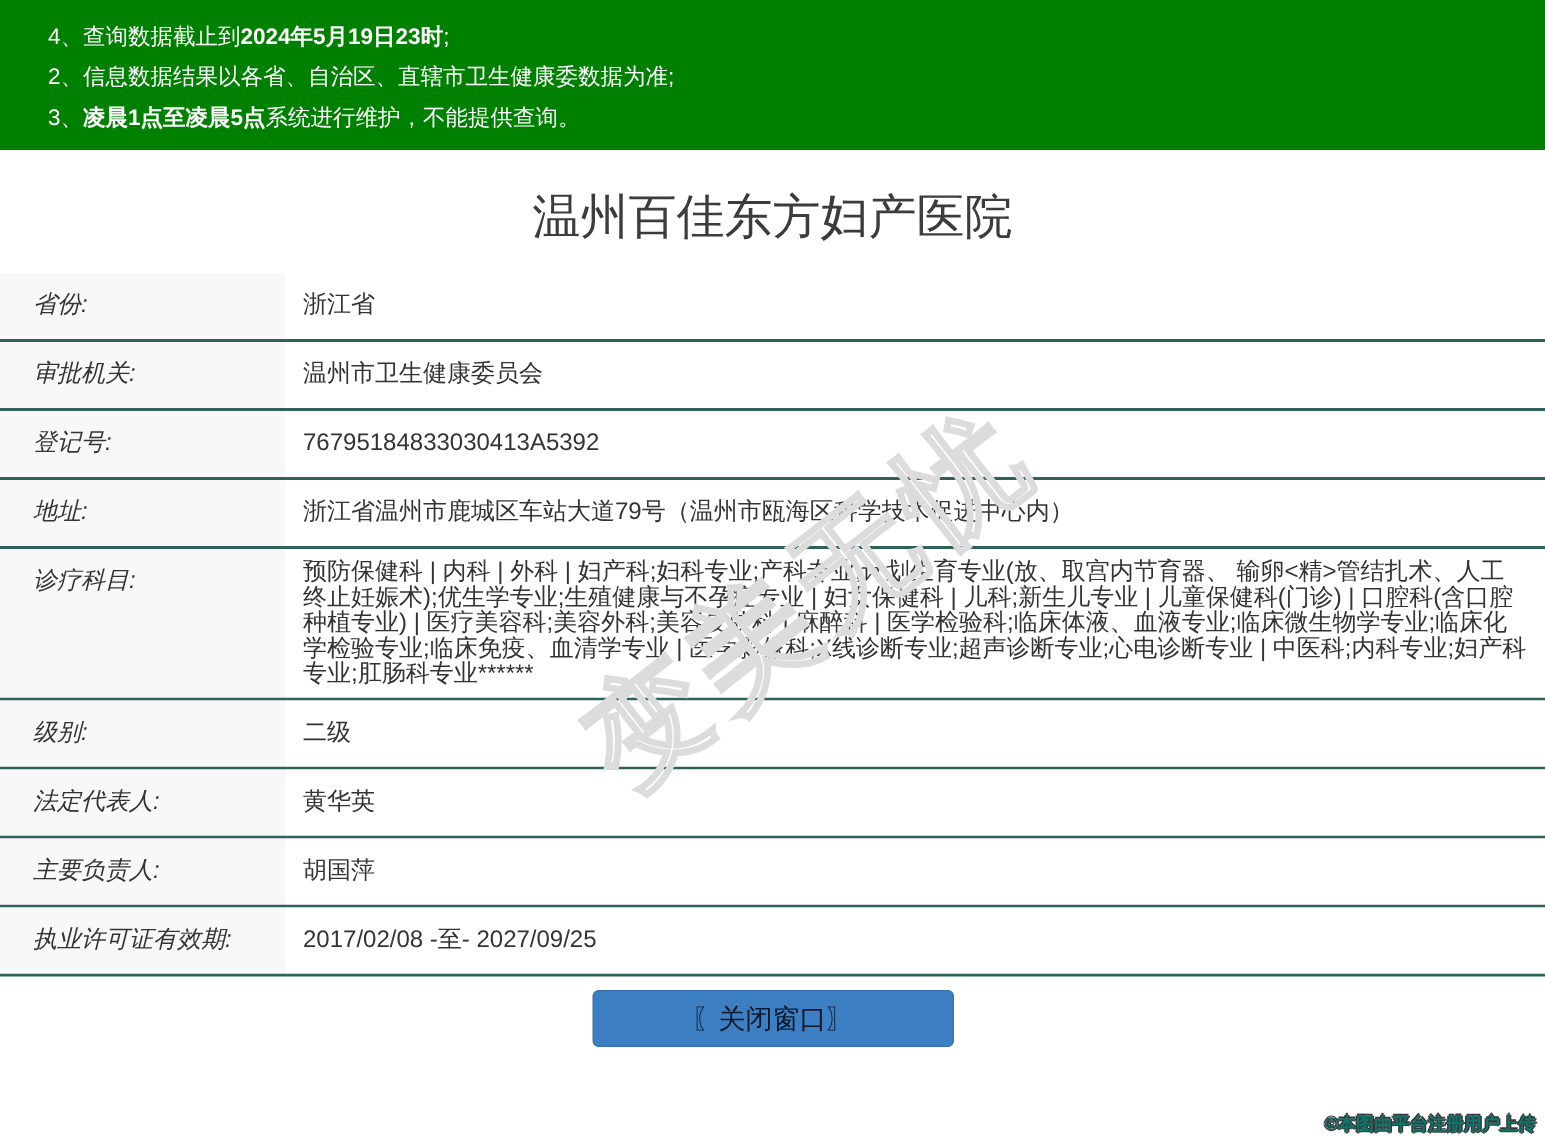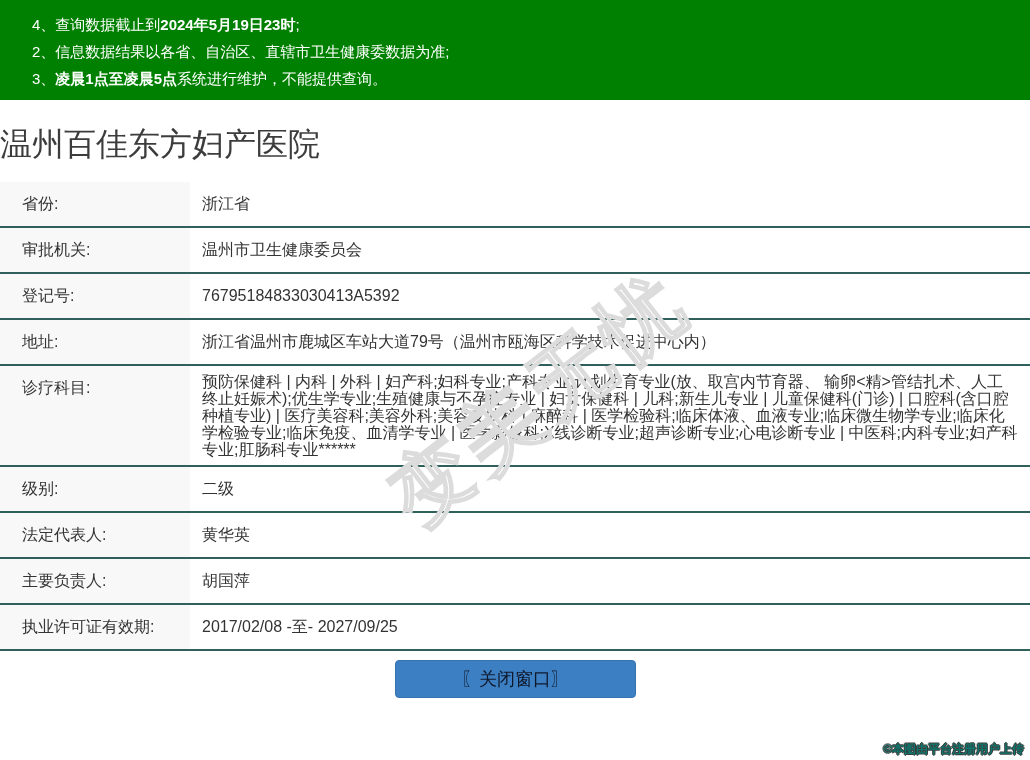--- a/index.html
+++ b/index.html
@@ -17,38 +17,40 @@
     background: #008000;
     color: #fff;
     padding: 11px 10px 0 32px;
     font-size: 15px;
   }
   .note { line-height: 27px; white-space: nowrap; }
   .note b { font-weight: 700; margin-top: 16px; }
   
   .title {
     margin: 24px 0 18px 0;
+    text-align: center;
     font-size: 32px;
     font-weight: 400;
     color: #3c3c3c;
     line-height: 40px;
   }
   
   .info-table { width: 100%; }
   .row {
     display: flex;
     border-bottom: 2px solid #30605c;
     font-size: 16px;
   }
   .row .label {
     width: 190px;
     background: #f8f8f8;
     padding: 7px 10px 7px 22px;
     line-height: 30px;
     flex-shrink: 0;
+    font-style: italic;
   }
   .row .value {
     flex: 1;
     background: #fff;
     padding: 7px 12px 7px 12px;
     line-height: 30px;
     word-break: break-all;
   }
   .row.tall .value { line-height: 17px; }
   

